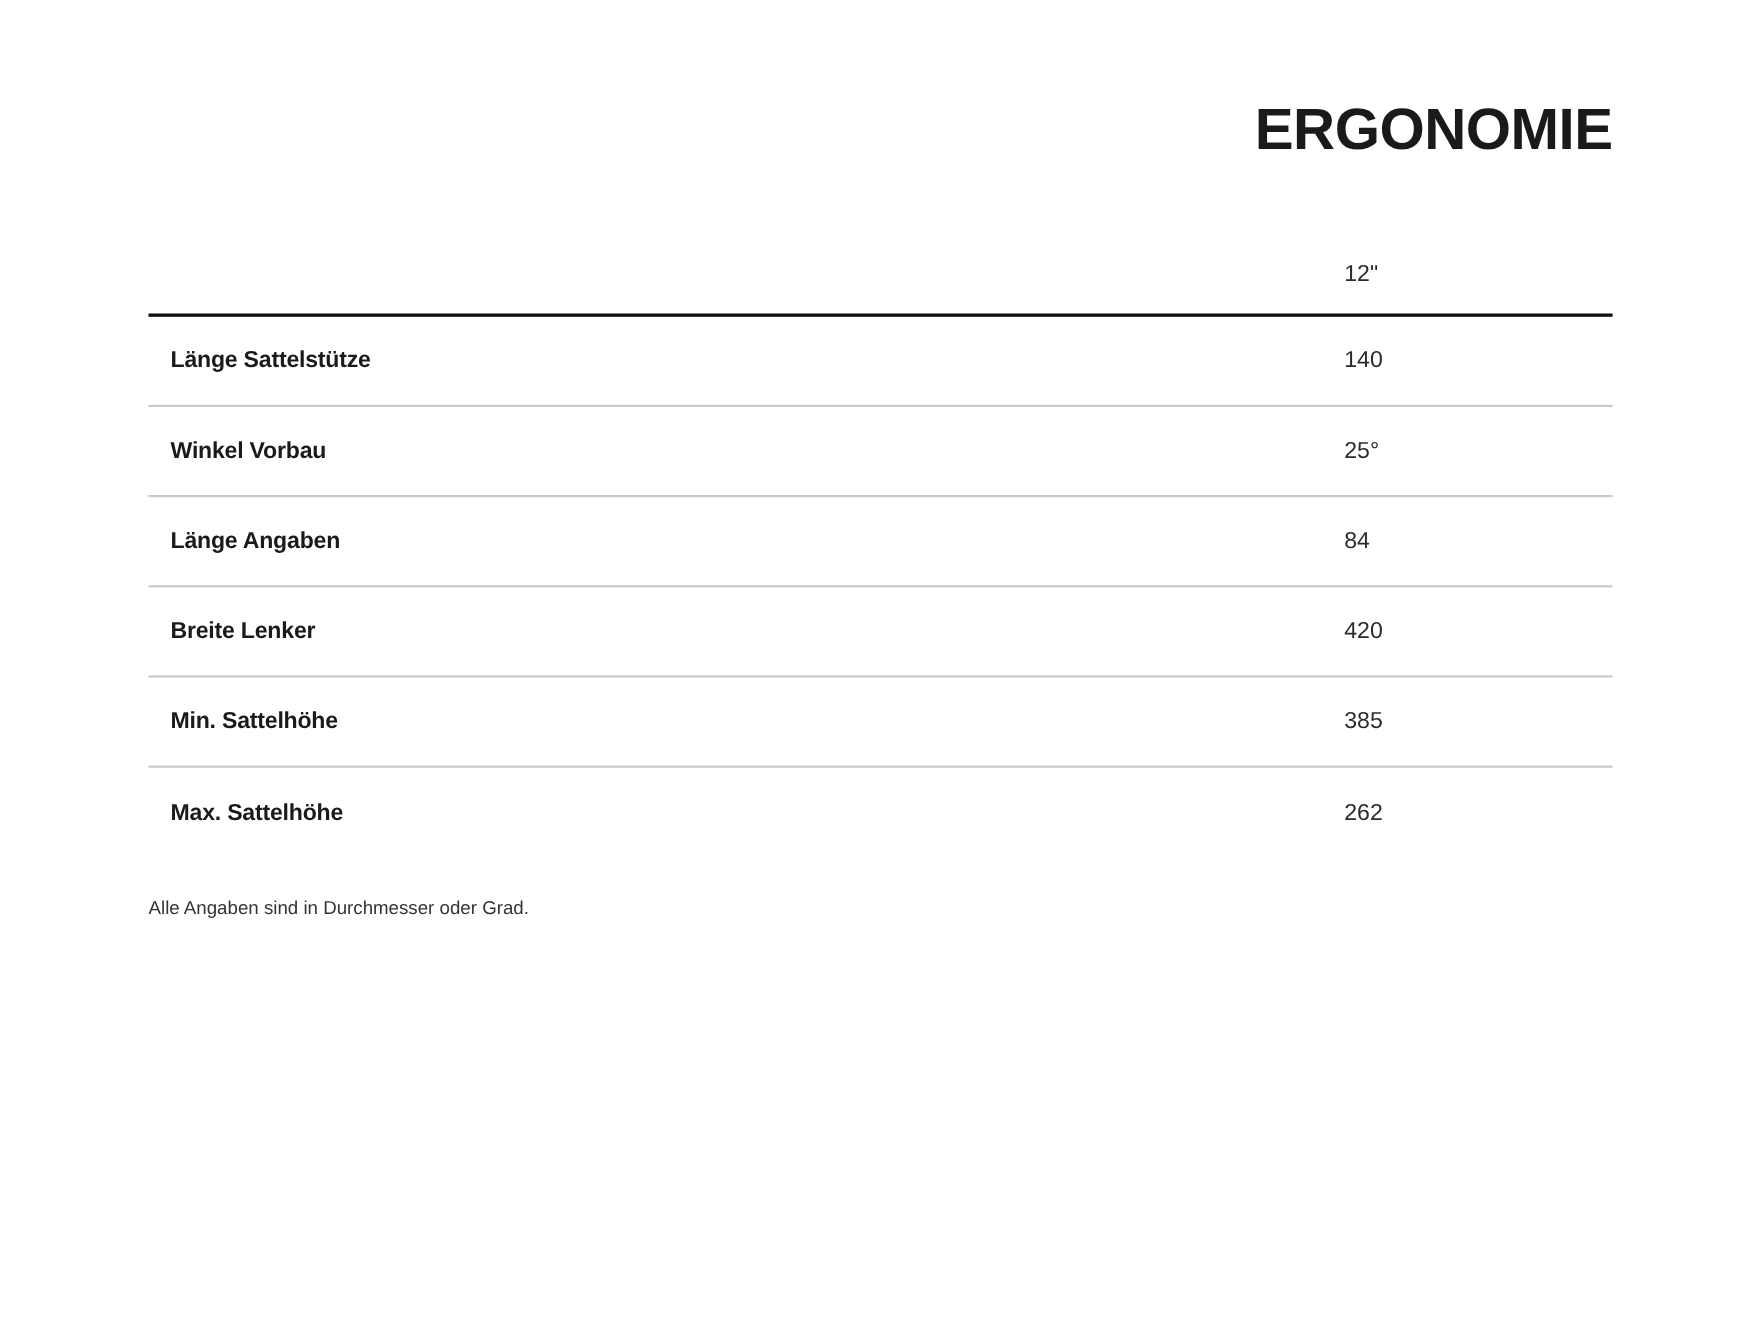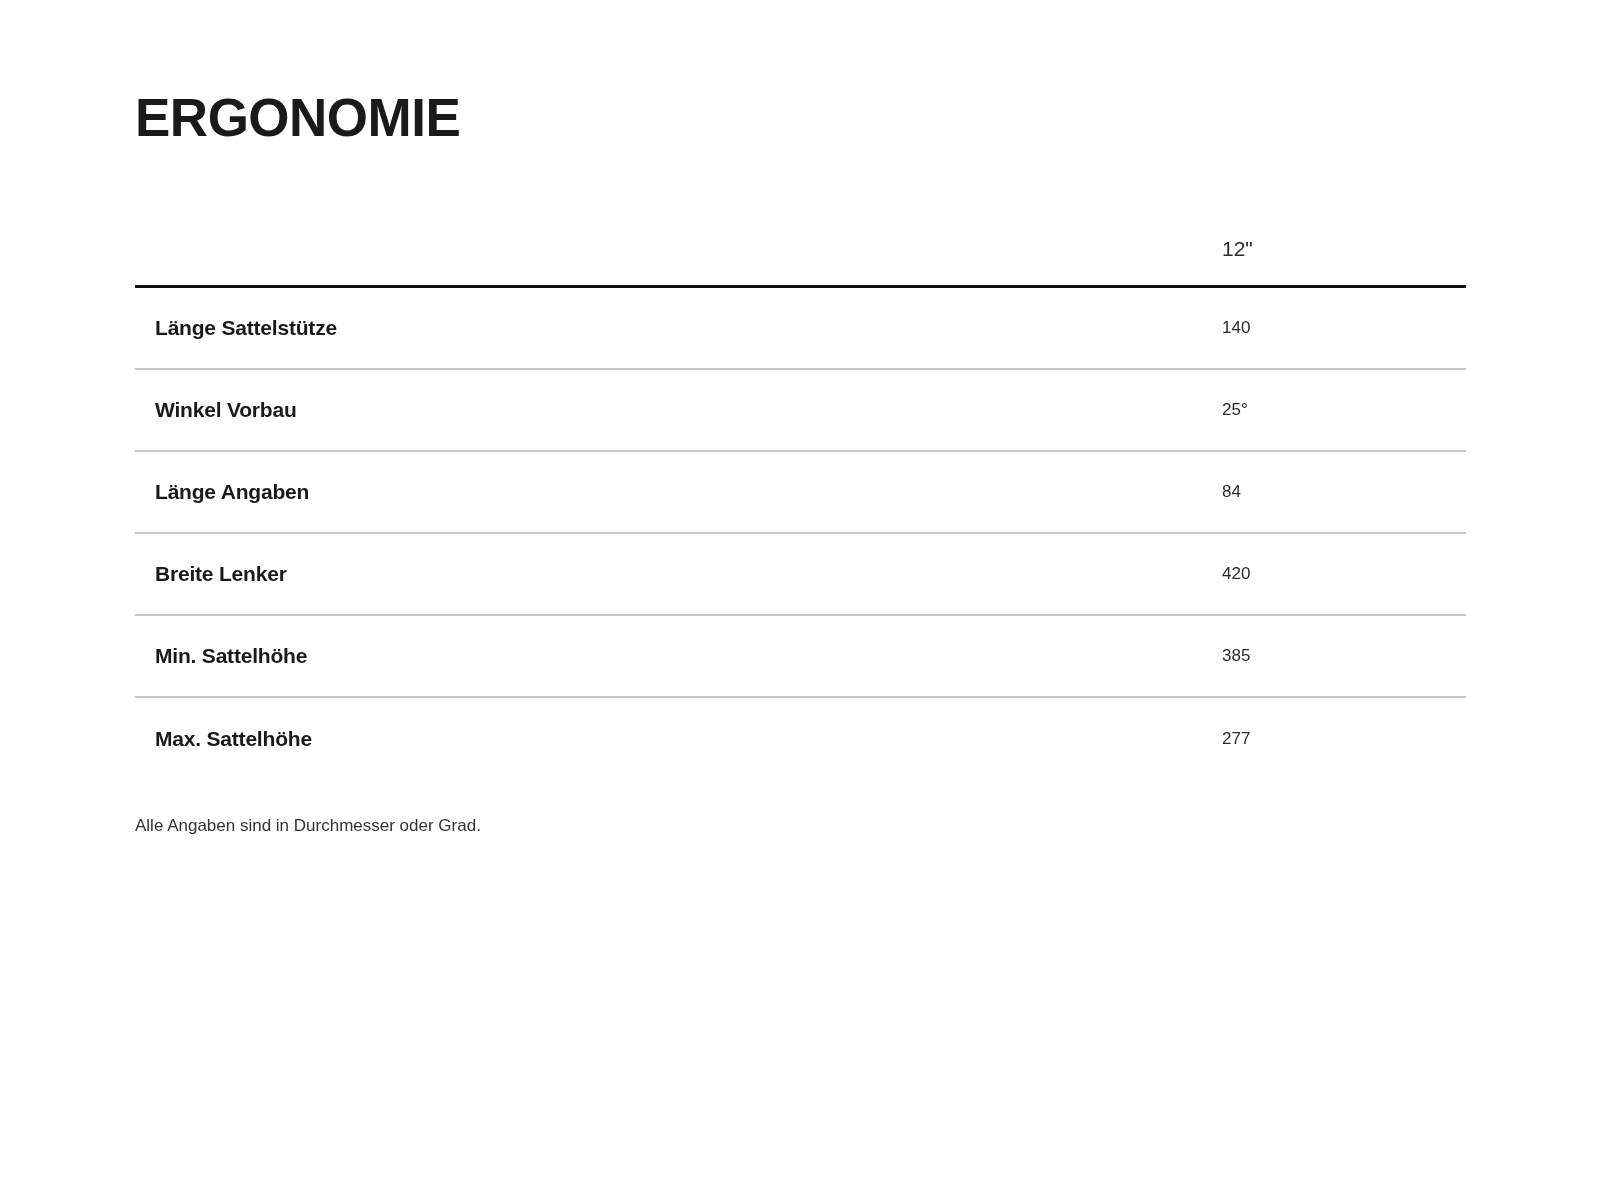--- a/index.html
+++ b/index.html
@@ -24,20 +24,21 @@
   }
   .page-title {
     margin: 0;
     padding-top: 88px;
     font-size: 53px;
     line-height: 1.15;
     font-weight: 700;
     letter-spacing: -0.5px;
     color: #1a1a1a;
     text-transform: uppercase;
+    text-align: right;
   }
   .spec-table {
     margin-top: 0;
     width: 100%;
   }
   .thead {
     position: relative;
     height: 139px;
     border-bottom: 3px solid #111111;
     box-sizing: border-box;
@@ -67,21 +68,21 @@
     font-size: 21px;
     font-weight: 700;
     letter-spacing: -0.2px;
     color: #1a1a1a;
     white-space: nowrap;
     text-align: right;
   }
   .row-value {
     position: absolute;
     left: 1087px;
-    font-size: 17px;
+    font-size: 21px;
     font-weight: 400;
     color: #2b2b2b;
     white-space: nowrap;
   }
   .footnote {
     margin-top: 36px;
     font-size: 17px;
     font-weight: 400;
     color: #333333;
   }
@@ -115,21 +116,21 @@
       <div class="row">
         <span class="row-label">Breite Lenker</span>
         <span class="row-value">420</span>
       </div>
       <div class="row">
         <span class="row-label">Min. Sattelhöhe</span>
         <span class="row-value">385</span>
       </div>
       <div class="row last">
         <span class="row-label">Max. Sattelhöhe</span>
-        <span class="row-value">277</span>
+        <span class="row-value">262</span>
       </div>
 
     </div>
 
     <div class="footnote">Alle Angaben sind in Durchmesser oder Grad.</div>
 
   </div>
 </div>
 
 </body></html>

